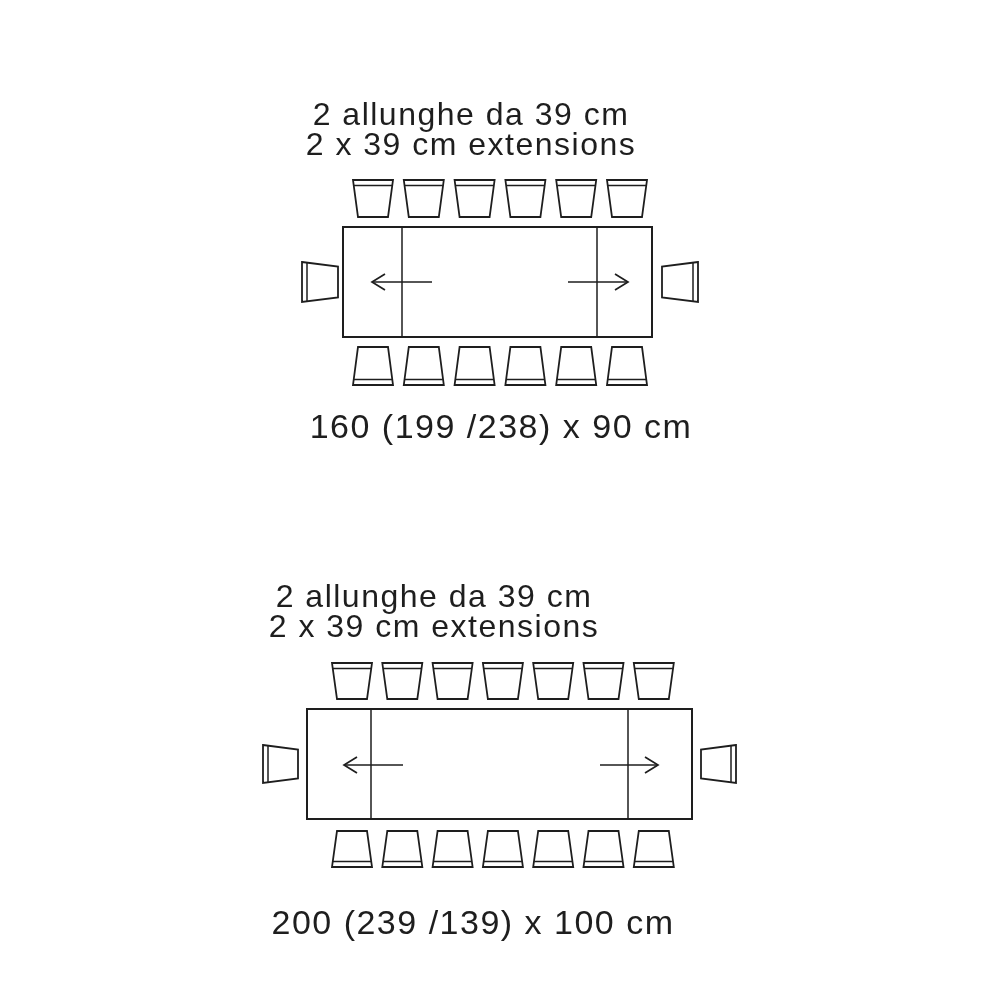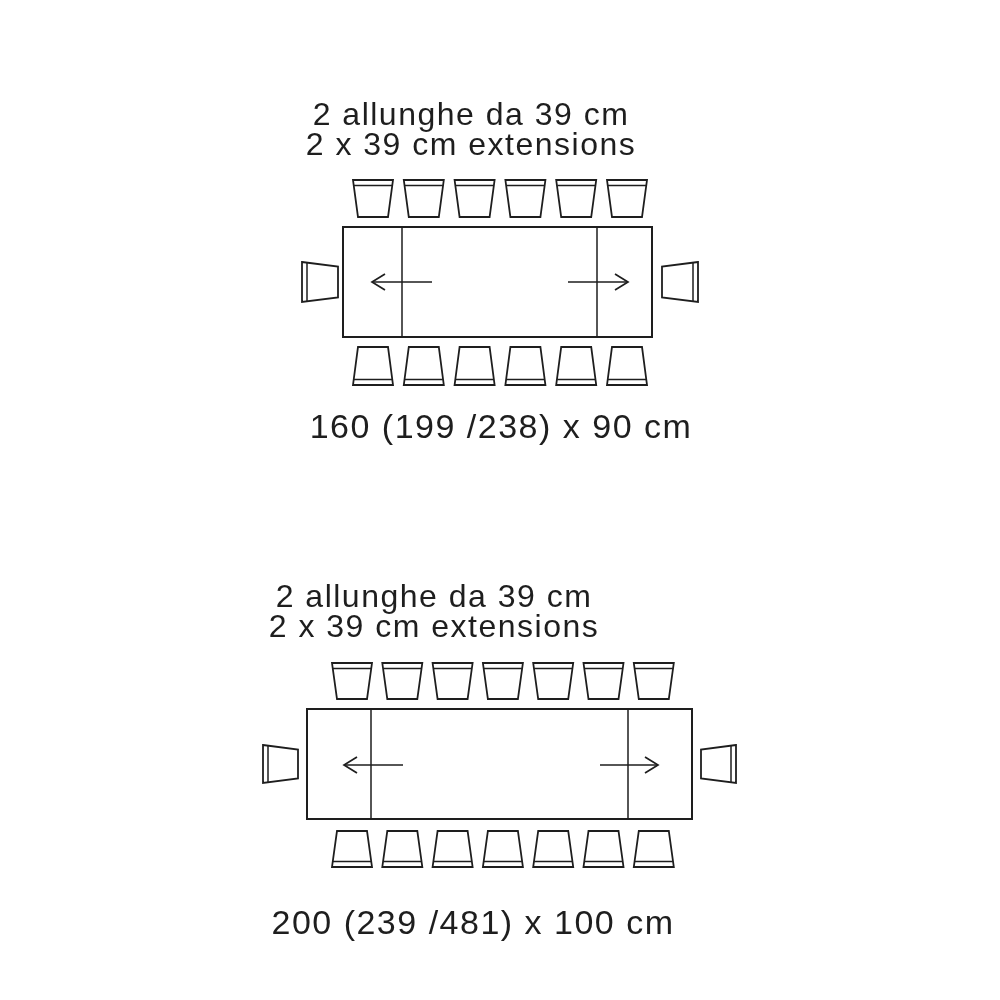--- a/index.html
+++ b/index.html
@@ -192,16 +192,16 @@
         </g>
         <g>
           <polygon points="263,745 298,749.5 298,778.5 263,783" stroke-width="1.8"></polygon>
           <line x1="268" y1="746" x2="268" y2="782" stroke-width="1.5"></line>
         </g>
         <g>
           <polygon points="736,745 701,749.5 701,778.5 736,783" stroke-width="1.8"></polygon>
           <line x1="731" y1="746" x2="731" y2="782" stroke-width="1.5"></line>
         </g>
       </svg>
-    <div class="size-label" style="left:473px; top:904px;">200 (239 /481) x 100 cm</div>
+    <div class="size-label" style="left:473px; top:904px;">200 (239 /139) x 100 cm</div>
   </section>
 
 </div>
 
 </body></html>

